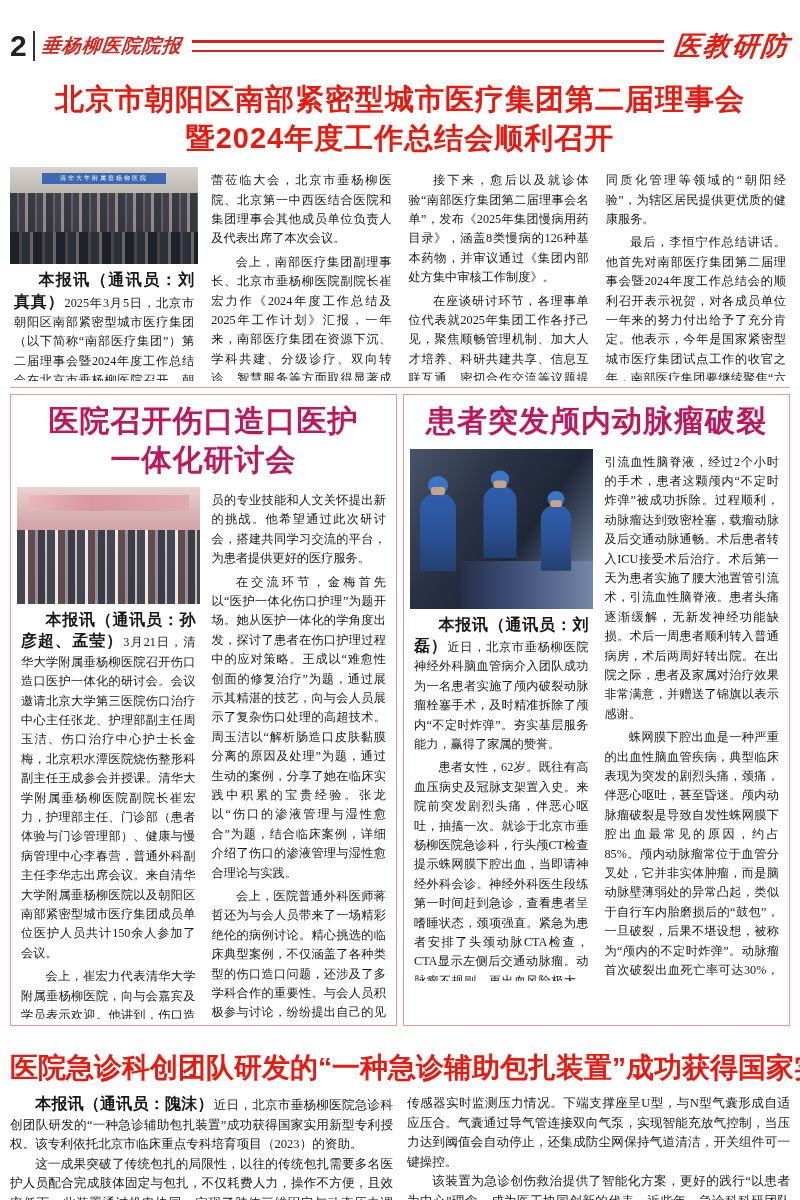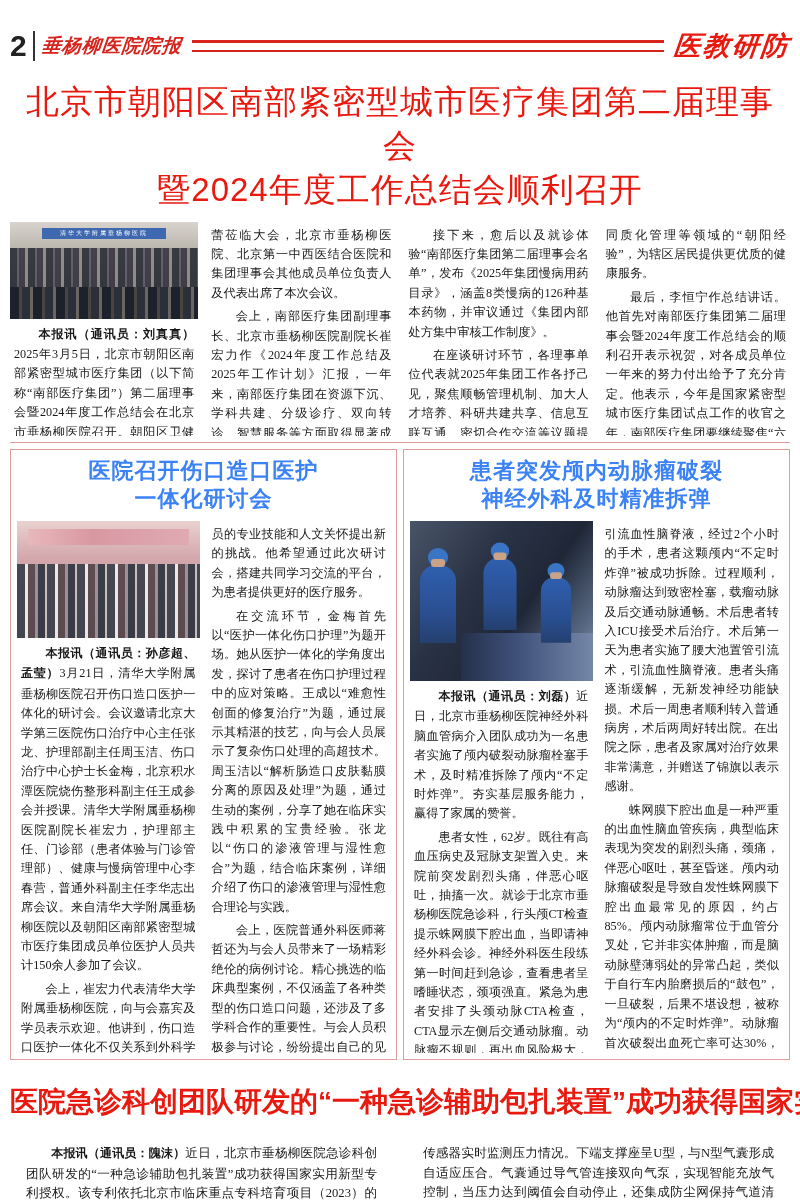--- a/index.html
+++ b/index.html
@@ -9,46 +9,46 @@
   
   header{display:flex;align-items:center;height:44px;}
   .pagenum{font-family:"Liberation Sans",sans-serif;font-size:30px;font-weight:bold;color:#222;line-height:1;}
   .vbar{width:2px;height:30px;background:#333;margin:0 7px 0 6px;}
   .masthead{color:#d6231c;font-weight:bold;font-style:italic;font-size:19px;letter-spacing:1px;white-space:nowrap;transform:skewX(-6deg);}
   .double-line{flex:1;height:7px;border-top:3px solid #d6231c;border-bottom:2px solid #d6231c;margin:0 10px;}
   .section-label{color:#e8190f;font-size:27px;font-weight:bold;font-style:italic;letter-spacing:2px;white-space:nowrap;transform:skewX(-6deg);}
 
   
   .main-headline{color:#e8190f;text-align:center;font-family:"Liberation Sans",sans-serif;
-    font-weight:400;font-size:33px;line-height:1.33;margin:12px 0 10px;letter-spacing:1px;}
+    font-weight:700;font-size:29px;line-height:1.33;margin:12px 0 10px;letter-spacing:1px;}
   .black-title{text-align:center;font-family:"Liberation Sans",sans-serif;font-weight:900;
-    font-size:22px;line-height:1.28;margin:2px 0 8px;color:#3b82f6;letter-spacing:1px;}
+    font-size:30px;line-height:1.28;margin:2px 0 8px;color:#be185d;letter-spacing:1px;}
   .red-title{color:#e8190f;text-align:center;font-family:"Liberation Sans",sans-serif;font-weight:900;
     font-size:28px;margin:23px 0 7px;white-space:nowrap;letter-spacing:0;}
 
   
   .a1-row{display:flex;gap:9px;height:214px;overflow:hidden;padding-bottom:6px;border-bottom:1px solid #e29c9c;}
   .col{flex:1;overflow:hidden;font-size:12.2px;line-height:19.4px;text-align:justify;}
   .col p{margin:4px;}
   .col p.cont{text-indent:0;}
   .col p:empty{display:none;}
   .paras p{text-indent:2em;}
   .lead{text-indent:2em;}
-  .lead b{font-family:Liberation Mono, monospace;font-size:12px;}
+  .lead b{font-family:Liberation Serif, serif;font-size:16px;}
 
   
   .row2{display:flex;gap:6px;margin-top:6px;}
   .box{flex:1;border:1px solid #e29c9c;padding:5px 6px 6px;overflow:hidden;}
   .cols2{display:flex;gap:8px;height:532px;overflow:hidden;}
 
   
   .a4{margin-top:7px;}
   .cols2wide{display:flex;gap:14px;height:106px;overflow:hidden;}
   .colw{flex:1;overflow:hidden;font-size:12.6px;line-height:19.6px;text-align:justify;}
-  .colw p{margin:16px;}
+  .colw p{margin:0;}
   .colw p:empty{display:none;}
 
   
   .photo{width:100%;position:relative;overflow:hidden;margin-bottom:6px;}
   .photo1{height:97px;background:linear-gradient(180deg,#d8d4cd 0%,#bab5ad 28%,#a49e96 55%,#7b756d 100%);}
   .photo1::before{content:"";position:absolute;top:26px;left:0;right:0;height:42px;opacity:.88;
     background:repeating-linear-gradient(90deg,#262a33 0 7px,#585463 7px 9px,#33313e 9px 15px,#8d8884 15px 18px);}
   .photo1::after{content:"";position:absolute;bottom:0;left:0;right:0;height:32px;
     background:repeating-linear-gradient(90deg,#1d212b 0 9px,#4a4440 9px 12px,#2b2f3a 12px 20px,#6b655f 20px 23px);}
   .photo1 .banner{position:absolute;top:6px;left:17%;width:66%;padding:2px 0;background:#3e68b0;color:#fff;
@@ -128,21 +128,21 @@
           <p class="cont">员的专业技能和人文关怀提出新的挑战。他希望通过此次研讨会，搭建共同学习交流的平台，为患者提供更好的医疗服务。</p>
           <div class="paras">
               <p>在交流环节，金梅首先以“医护一体化伤口护理”为题开场。她从医护一体化的学角度出发，探讨了患者在伤口护理过程中的应对策略。王成以“难愈性创面的修复治疗”为题，通过展示其精湛的技艺，向与会人员展示了复杂伤口处理的高超技术。周玉洁以“解析肠造口皮肤黏膜分离的原因及处理”为题，通过生动的案例，分享了她在临床实践中积累的宝贵经验。张龙以“伤口的渗液管理与湿性愈合”为题，结合临床案例，详细介绍了伤口的渗液管理与湿性愈合理论与实践。</p>
               <p>会上，医院普通外科医师蒋哲还为与会人员带来了一场精彩绝伦的病例讨论。精心挑选的临床典型案例，不仅涵盖了各种类型的伤口造口问题，还涉及了多学科合作的重要性。与会人员积极参与讨论，纷纷提出自己的见解和疑问，专家一一予以指导和解答，现场充满学术氛围。</p>
             </div>
         </div>
       </div>
     </section>
 
     <section class="box">
-      <h2 class="black-title"><span>患者突发颅内动脉瘤破裂</span><br><span>神经外科及时精准拆弹</span></h2>
+      <h2 class="black-title"><span>患者突发颅内动脉瘤破裂</span><br></h2>
       <div class="cols2">
         <div class="col">
           <div class="photo photo3">
             <div class="drape"></div>
             <div class="fig f1"></div>
             <div class="fig f2"></div>
             <div class="fig f3"></div>
           </div>
           <p class="lead"><b>本报讯（通讯员：刘磊）</b><span>近日，北京市垂杨柳医院神经外科脑血管病介入团队成功为一名患者实施了颅内破裂动脉瘤栓塞手术，及时精准拆除了颅内“不定时炸弹”。夯实基层服务能力，赢得了家属的赞誉。</span></p>
           <div class="paras">

